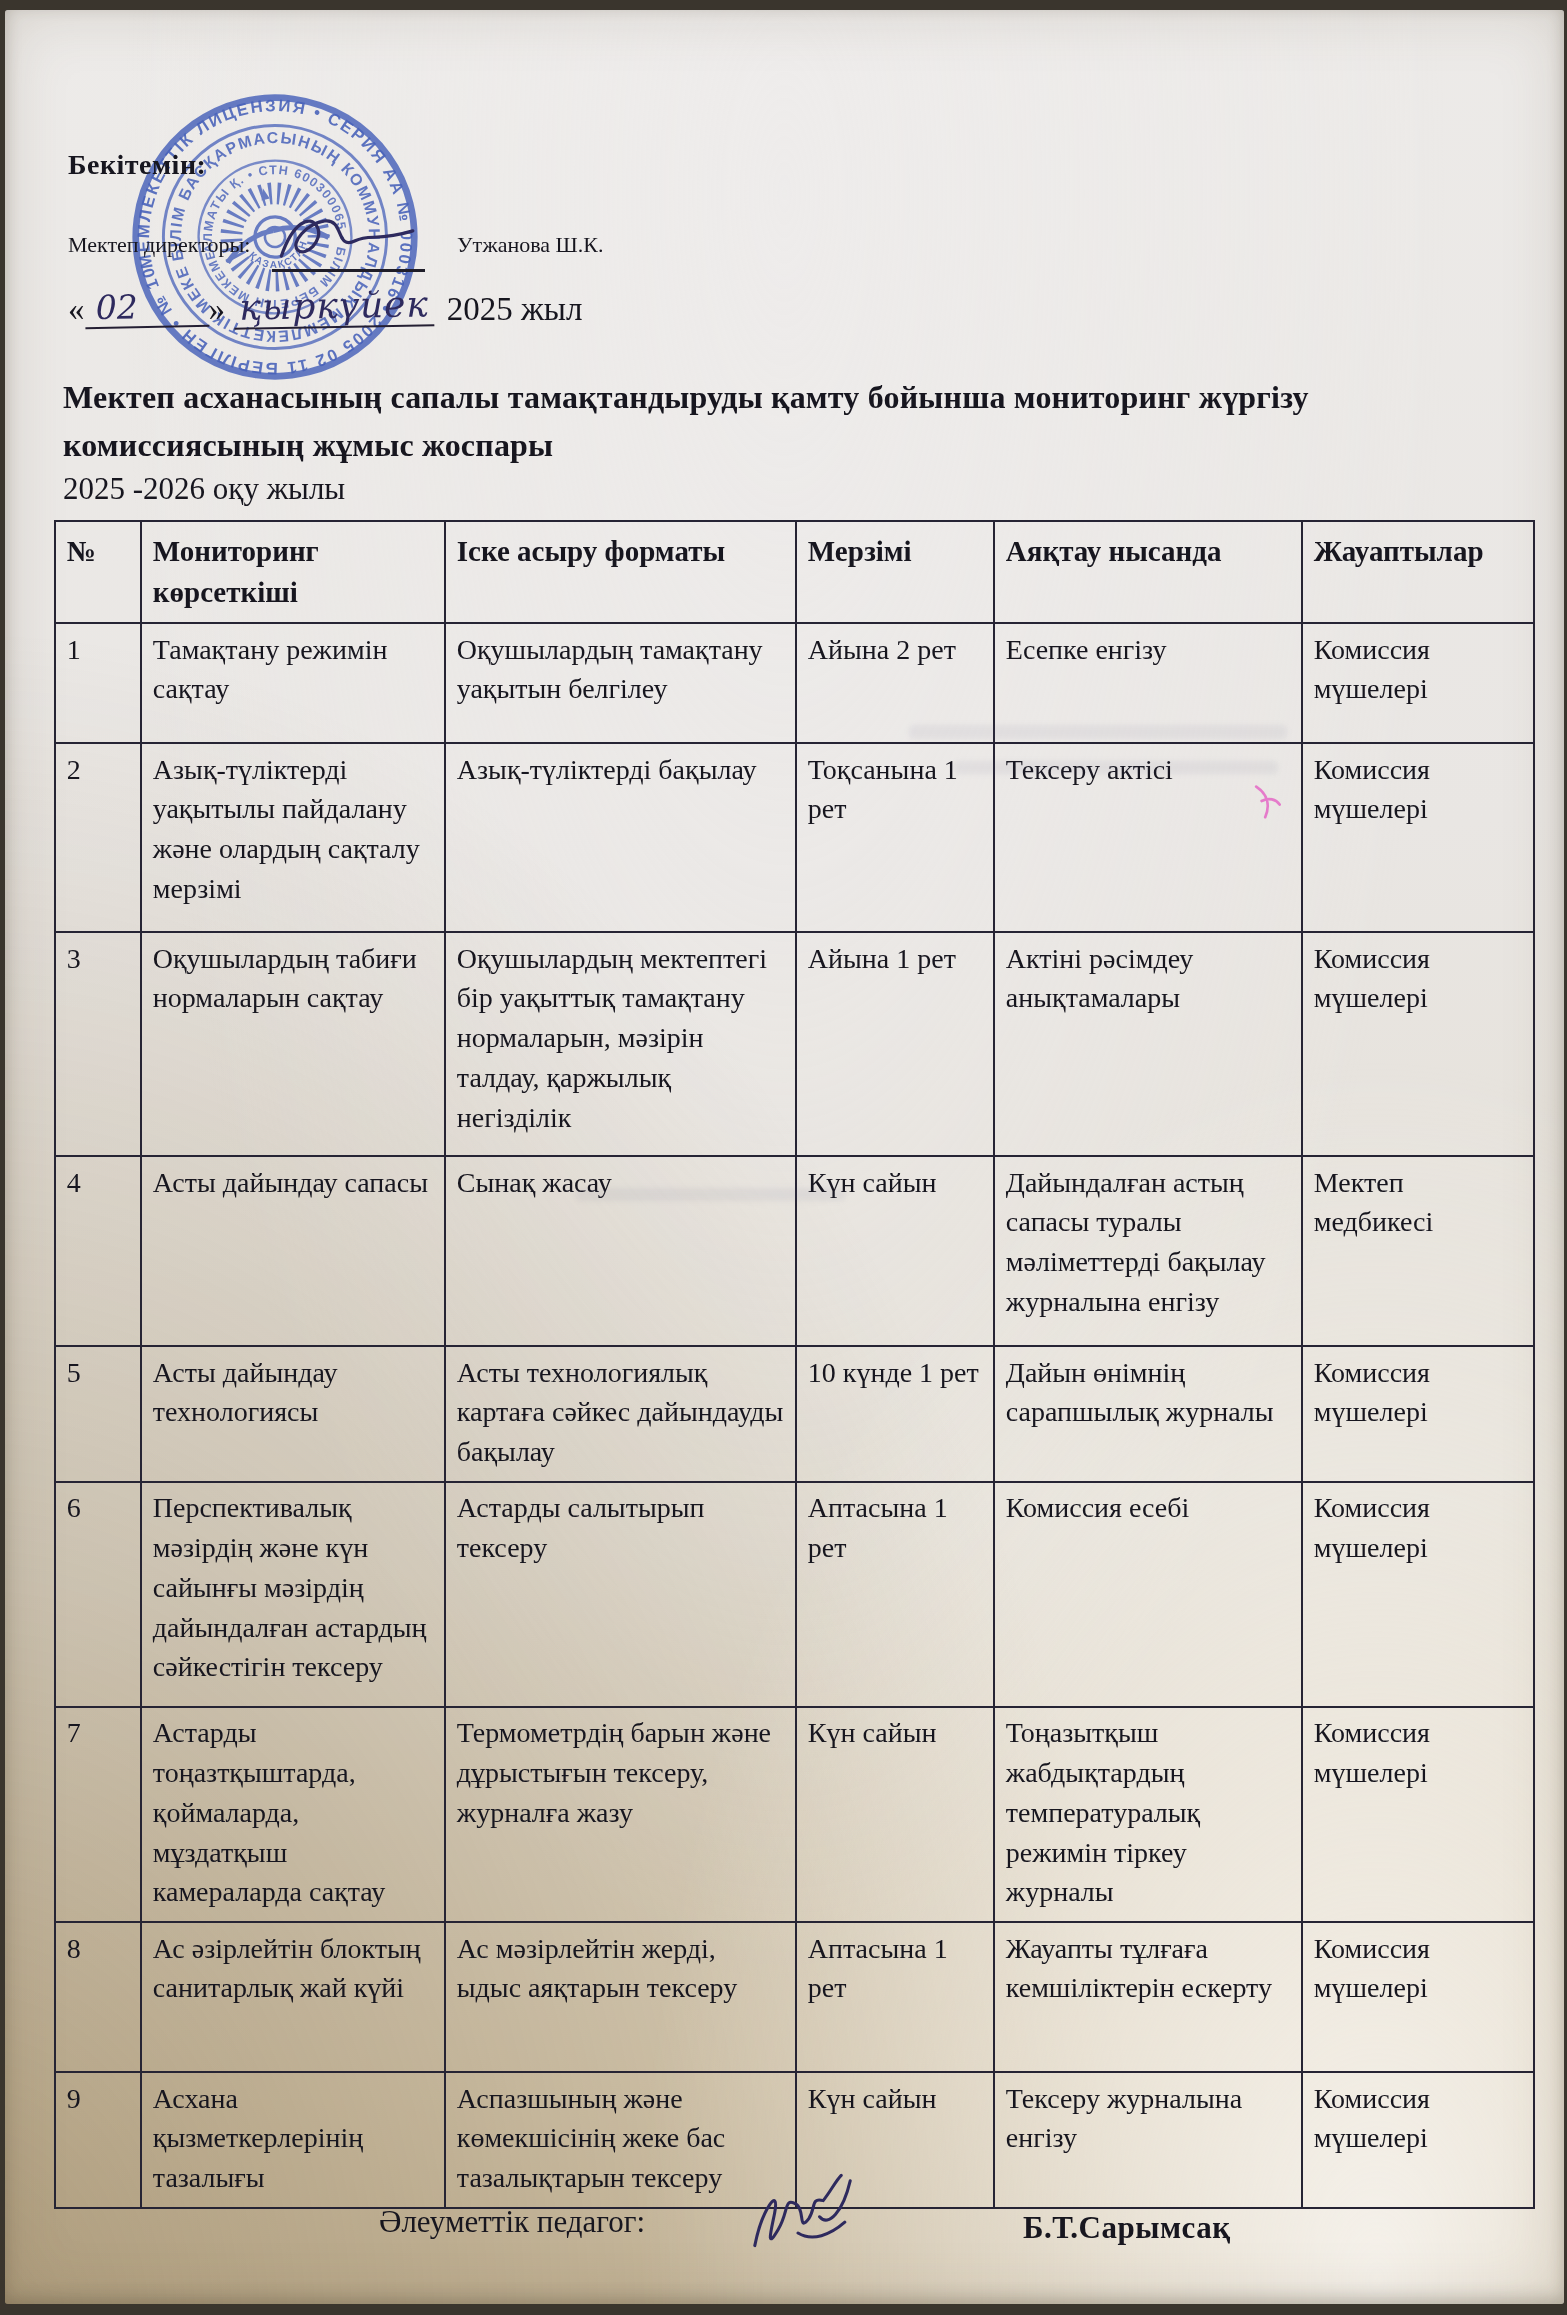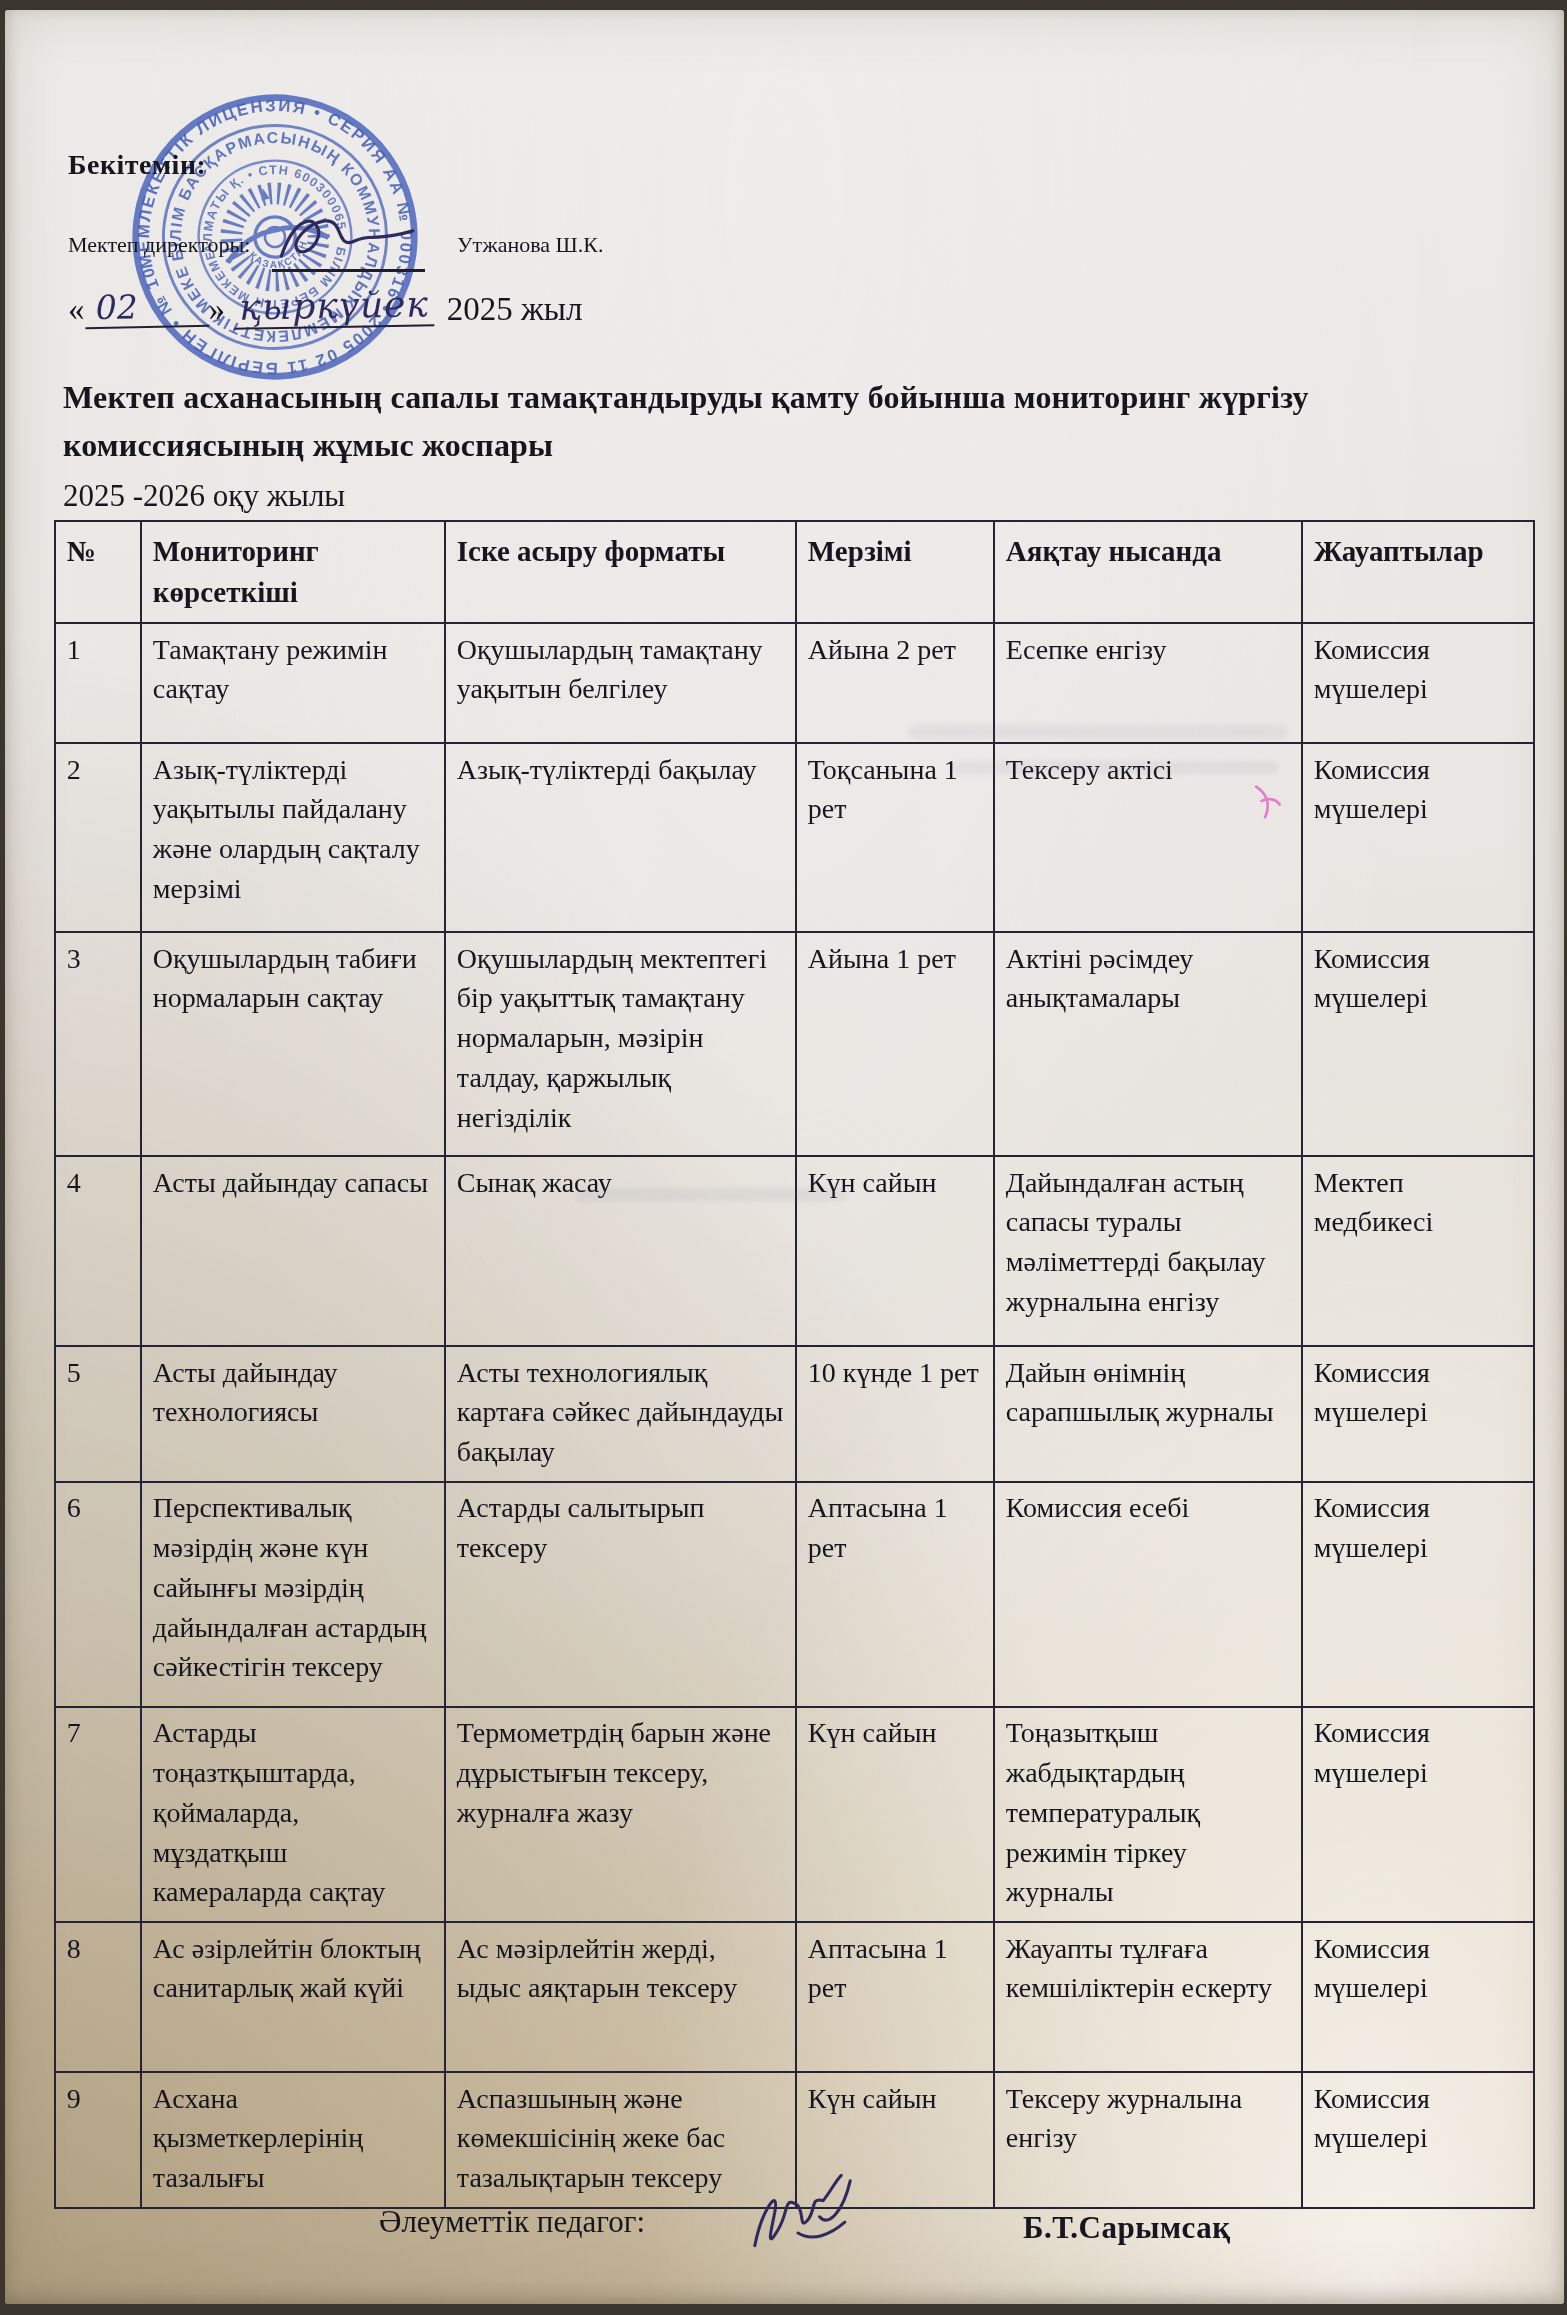--- a/index.html
+++ b/index.html
@@ -30,21 +30,21 @@
   .day-slot{display:inline-block;min-width:106px;border-bottom:2.7px solid #241f33;
             padding:0 7.2px 0 10.8px;transform:rotate(-1.2deg);}
   .month-slot{display:inline-block;min-width:151px;border-bottom:2.7px solid #241f33;
             margin-left:9px;margin-right:12.6px;padding:0 5.4px;transform:rotate(-1deg);
             font-size:36px;letter-spacing:0.9px;}
   .q{font-size:33px;}
 
   
   .title-block{position:absolute;left:63px;right:63px;top:373px;text-align:left;}
   .doc-title{font-size:32px;font-weight:bold;line-height:1.5;letter-spacing:0.2px;}
-  .doc-subtitle{margin-top:9px;font-size:31px;}
+  .doc-subtitle{margin-top:2px;font-size:31px;}
 
   
   table.plan{position:absolute;left:54px;top:520px;width:1480px;border-collapse:collapse;
              table-layout:fixed;font-size:28px;line-height:1.42;}
   table.plan th,table.plan td{border:2.7px solid #262434;vertical-align:top;text-align:left;
              padding:5.4px 10.8px 9px 10.8px;overflow:hidden;}
   table.plan th{font-weight:bold;font-size:29px;padding-top:9px;}
   table.plan thead tr{height:72px;}
   table.plan tbody tr:nth-child(1){height:120px;}
   table.plan tbody tr:nth-child(2){height:189px;}

